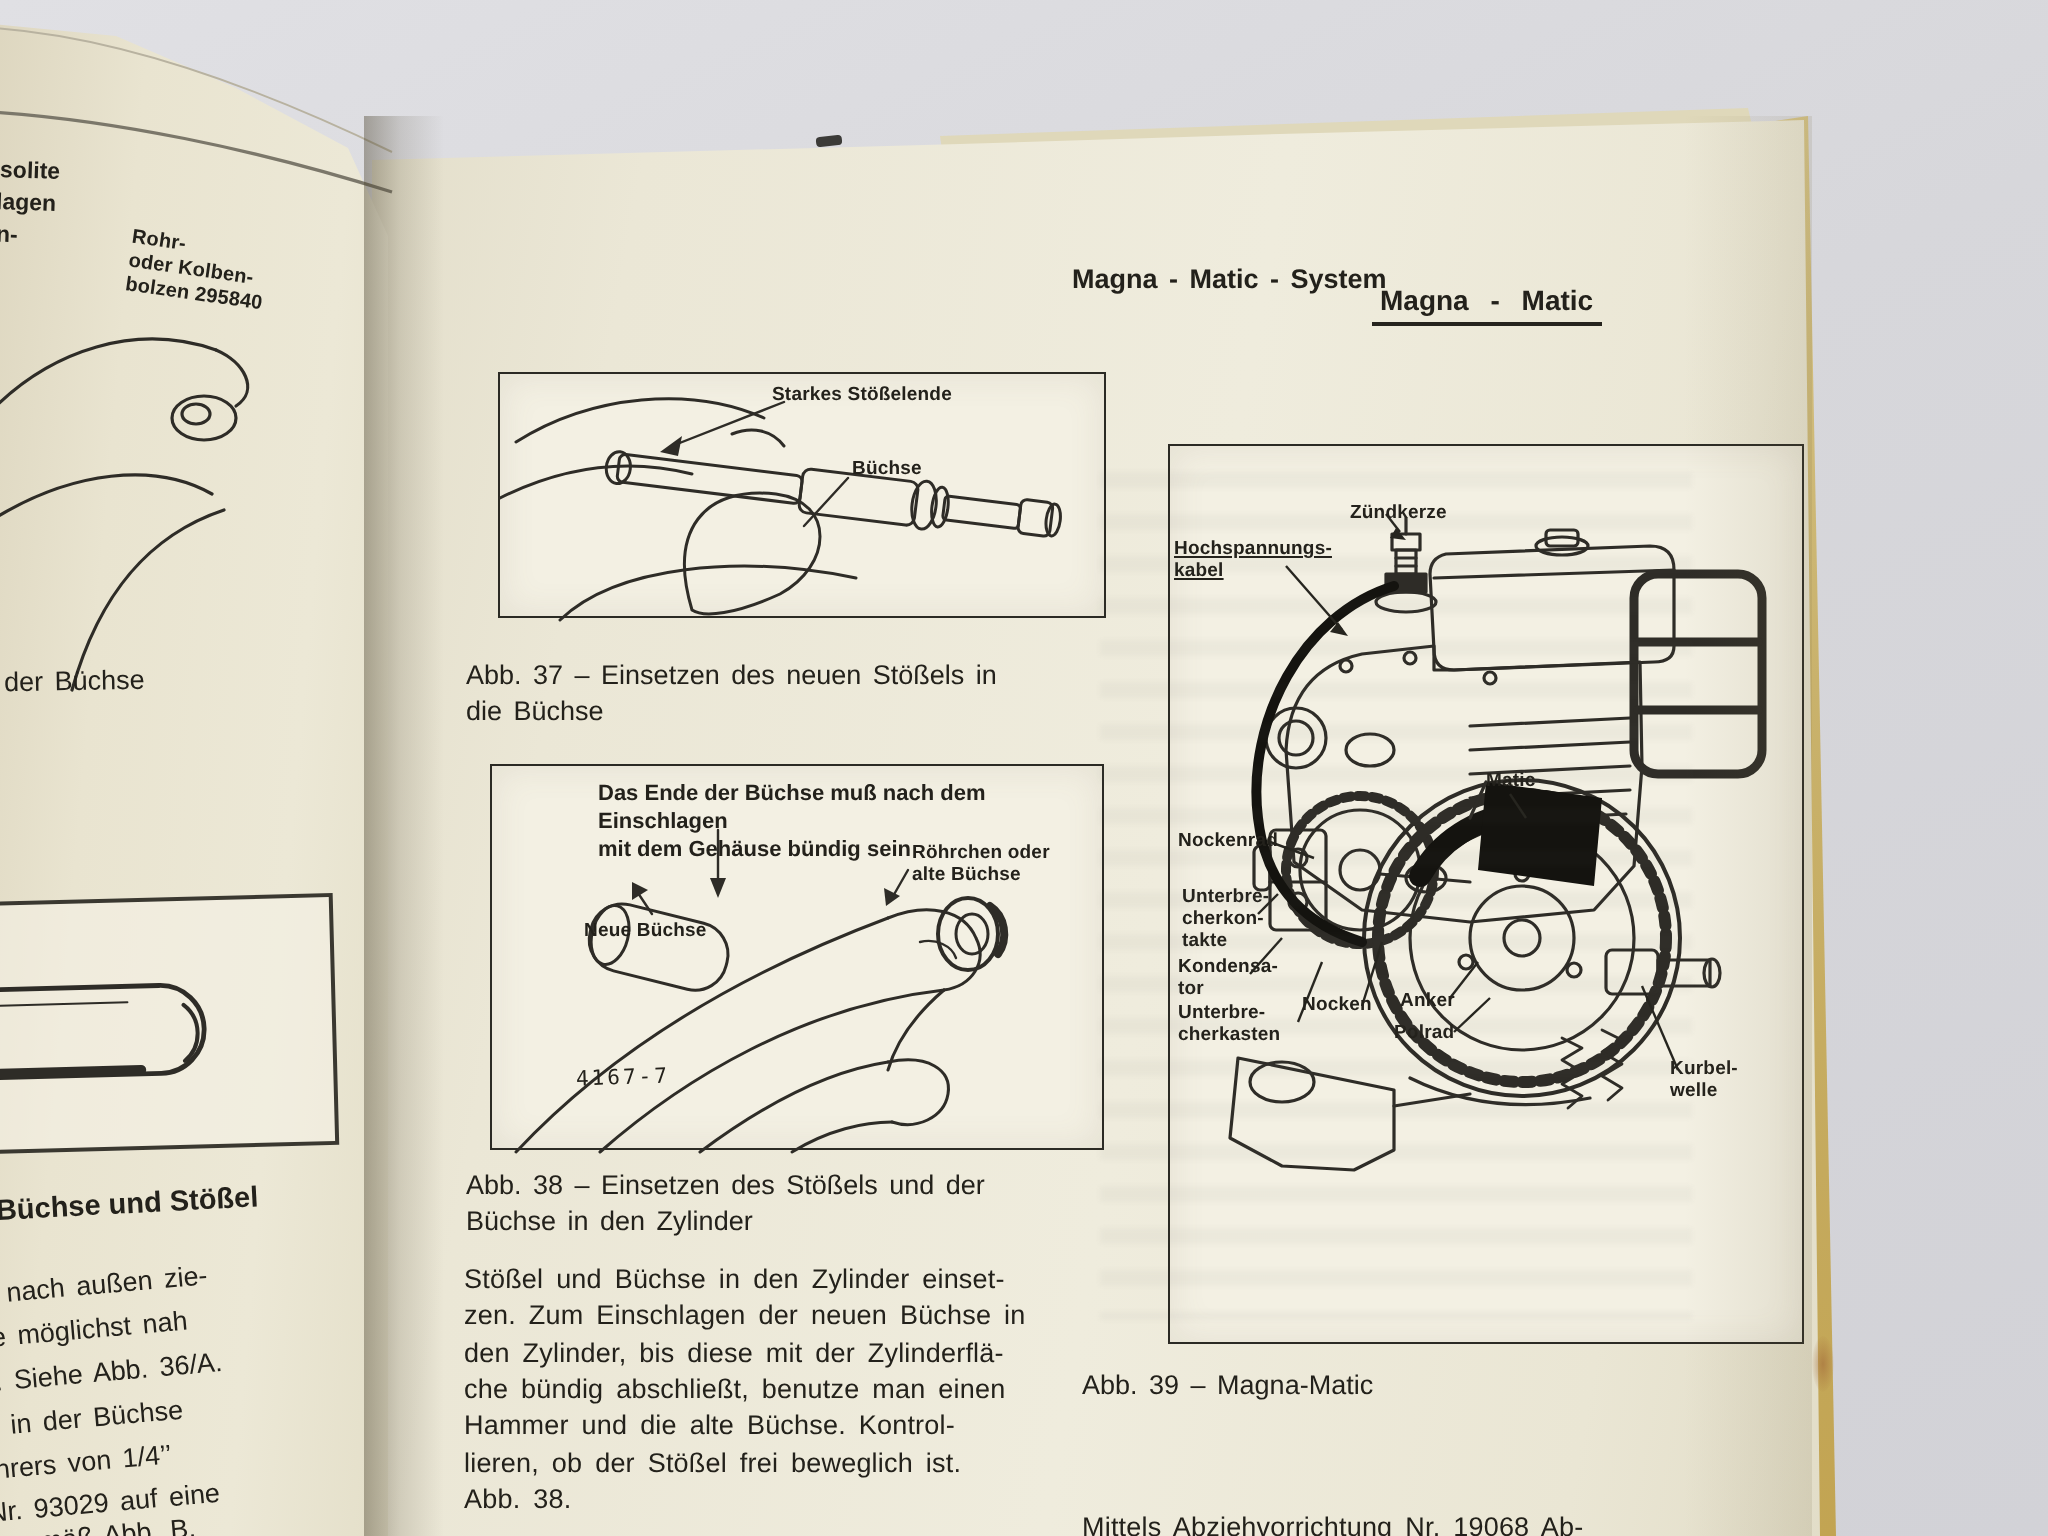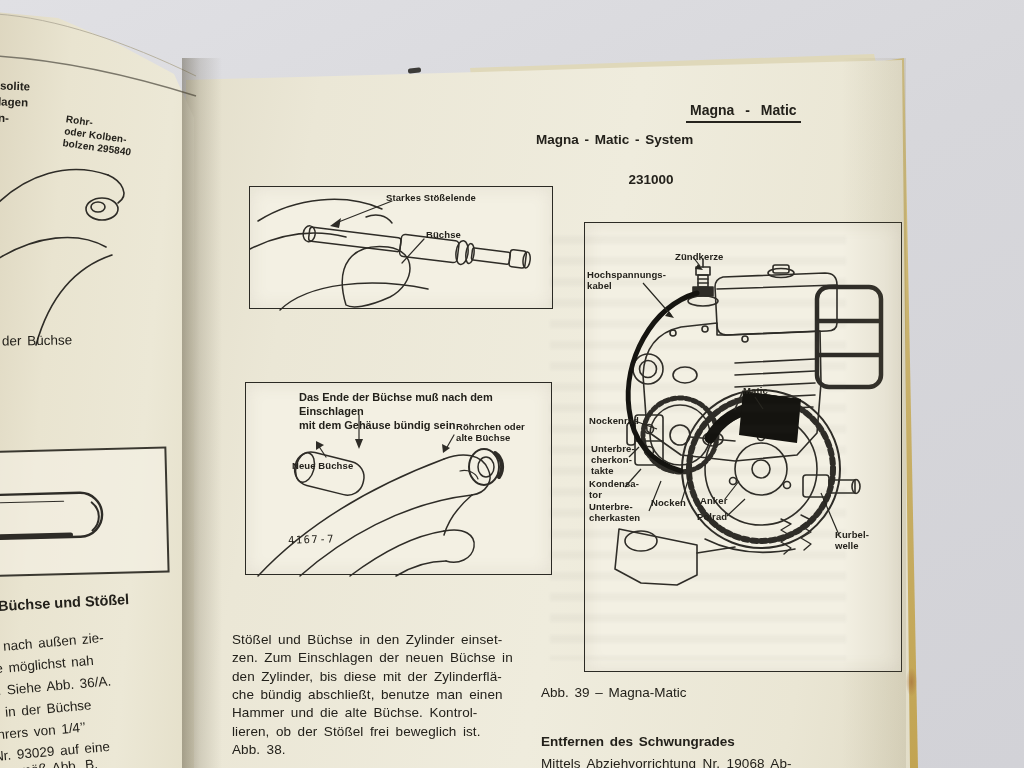--- a/index.html
+++ b/index.html
@@ -37,21 +37,21 @@
   .stain{ left:906px; top:668px; width:11px; height:28px; border-radius:50%;
     background:radial-gradient(ellipse at center,#a9763f,rgba(169,118,63,0) 75%); opacity:.75; }
   .bleed{ left:550px; top:236px; width:296px; height:424px; pointer-events:none; opacity:.33;
     background:repeating-linear-gradient(180deg,rgba(96,100,92,.14) 0 8px,rgba(0,0,0,0) 8px 21px);
     filter:blur(1.4px); }
   
   .body-text{ font-size:13.5px; line-height:1.36; letter-spacing:.1px; word-spacing:2.6px; }
   .h1{ font-size:15px; font-weight:bold; letter-spacing:.2px; }
   .caption{ font-size:13.5px; line-height:1.32; word-spacing:2px; }
   .runhead{ font-size:14px; font-weight:bold; word-spacing:7px;
-    border-bottom:2px solid #26241e; padding:0 4px 3px 4px; }
+    border-bottom:2px solid #26241e; padding:0 4px 3px 4px;margin-top:40px; }
   .fig{ background:#f3f0e3; border:1.6px solid #2b2a24;
     box-shadow:inset 0 0 18px rgba(120,110,80,.12);margin-left:44px; }
   .lbl{ font-size:9.5px; font-weight:bold; line-height:1.18; letter-spacing:.1px; color:#23211b; }
   .lbl-sm{ font-size:11px; font-weight:bold; line-height:1.28; }
   .figno{ font-size:10.5px; letter-spacing:1.5px; font-family:"DejaVu Sans Mono", monospace; }
   .frag{ font-size:11.5px; font-weight:bold; line-height:1.45; }
   .leftline{ font-size:13.5px; word-spacing:2px; transform-origin:left center; }
   svg{ display:block; overflow:visible; }
 </style>
 </head>
@@ -85,20 +85,22 @@
         </g>
         <path d="M142,14 L86,36" stroke-width="1.2"></path>
         <path d="M174,52 L152,76" stroke-width="1.2"></path>
       </g>
       <polygon points="80,39 91,31 89,41" fill="#2e2c27"></polygon>
     </svg>
     <div class="abs lbl" style="left:136px; top:5px;">Starkes Stößelende</div>
     <div class="abs lbl" style="left:176px; top:42px;">Büchse</div>
   </div>
 
+  <div class="abs caption pre" style="left:233px; top:329px; width:295px;">Abb. 37 –  Einsetzen des neuen Stößels in
+die Büchse</div>
 
   <div class="abs fig" style="left:201px; top:382px; width:307px; height:193px;">
     <svg width="307" height="193" viewBox="0 0 307 193">
       <g stroke="#2e2c27" stroke-width="1.5" fill="none" stroke-linecap="round" stroke-linejoin="round">
         <path d="M113,32 L113,60" stroke-width="1.2"></path>
         <g transform="rotate(14 85 92)">
           <rect x="48" y="74" width="70" height="34" rx="16"></rect>
           <ellipse cx="58" cy="91" rx="9" ry="15"></ellipse>
         </g>
         <path d="M12,193 C56,146 118,106 198,76"></path>
@@ -120,33 +122,34 @@
       <polygon points="70,58 70,67 78,62" fill="#2e2c27"></polygon>
     </svg>
     <div class="abs lbl-sm pre" style="left:53px; top:7px; width:230px;">Das Ende der Büchse muß nach dem Einschlagen
 mit dem Gehäuse bündig sein</div>
     <div class="abs lbl pre" style="left:210px; top:38px;">Röhrchen oder
 alte Büchse</div>
     <div class="abs lbl" style="left:46px; top:77px;">Neue Büchse</div>
     <div class="abs figno" style="left:42px; top:150px; transform:rotate(-2deg);">4167-7</div>
   </div>
 
+  <div class="abs caption pre" style="left:233px; top:584px; width:300px;">Abb. 38 –  Einsetzen des Stößels und der
+Büchse in den Zylinder</div>
 
   <div class="abs body-text pre" style="left:232px; top:631px; width:296px;">Stößel und Büchse in den Zylinder einset-
 zen. Zum Einschlagen der neuen Büchse in
 den Zylinder, bis diese mit der Zylinderflä-
 che bündig abschließt, benutze man einen
 Hammer und die alte Büchse. Kontrol-
 lieren, ob der Stößel frei beweglich ist.
 Abb. 38.</div>
 
   <div class="abs runhead" style="left:686px; top:102px;">Magna - Matic</div>
 
   <div class="abs caption b" style="left:536px; top:131px;">Magna - Matic - System</div>
-  <div class="abs caption b" style="left:536px; top:171px; width:230px; text-align:center;">231000</div>
 
   <div class="abs fig" style="left:540px; top:222px; width:318px; height:450px;">
     <svg width="318" height="450" viewBox="0 0 318 450">
       <g stroke="#2e2c27" stroke-width="1.6" fill="none" stroke-linecap="round" stroke-linejoin="round">
 
         <path d="M138,54 L240,50 Q252,50 252,62 L252,100 Q252,108 242,108 L142,112 Q132,112 132,102 L130,64 Q130,56 138,54 Z"></path>
         <path d="M132,66 L252,62"></path>
         <ellipse cx="196" cy="50" rx="13" ry="4.5"></ellipse>
         <rect x="188" y="42" width="16" height="8" rx="2"></rect>
 
@@ -218,41 +221,40 @@
         <path d="M96,280 L106,248"></path>
         <path d="M140,276 L154,258"></path>
         <path d="M142,293 L160,276"></path>
         <path d="M170,174 L178,186"></path>
         <path d="M254,312 L236,270"></path>
       </g>
       <polygon points="113,41 118,47 110,46" fill="#26251f"></polygon>
       <polygon points="84,88 89,95 80,93" fill="#26251f"></polygon>
     </svg>
     <div class="abs lbl" style="left:90px; top:28px;">Zündkerze</div>
-    <div class="abs lbl pre" style="left:2px; top:46px;">Hochspannungs-
+    <div class="abs lbl pre" style="left:2px; top:46px;text-decoration:underline;">Hochspannungs-
 kabel</div>
     <div class="abs lbl" style="left:4px; top:192px;">Nockenrad</div>
     <div class="abs lbl pre" style="left:6px; top:220px;">Unterbre-
 cherkon-
 takte</div>
     <div class="abs lbl pre" style="left:4px; top:255px;">Kondensa-
 tor</div>
     <div class="abs lbl pre" style="left:4px; top:278px;">Unterbre-
 cherkasten</div>
     <div class="abs lbl" style="left:66px; top:274px;">Nocken</div>
     <div class="abs lbl" style="left:115px; top:272px;">Anker</div>
     <div class="abs lbl" style="left:112px; top:288px;">Polrad</div>
     <div class="abs lbl" style="left:158px; top:162px;">Matic</div>
     <div class="abs lbl pre" style="left:250px; top:306px;">Kurbel-
 welle</div>
   </div>
 
   <div class="abs caption" style="left:541px; top:684px;">Abb. 39 – Magna-Matic</div>
 
-  <div class="abs caption b" style="left:541px; top:733px;">Entfernen des Schwungrades</div>
   <div class="abs body-text" style="left:541px; top:755px; width:330px;">Mittels  Abziehvorrichtung  Nr. 19068  Ab-</div>
 
   <div class="abs bleed"></div>
   <div class="abs staple"></div>
   <div class="abs stain"></div>
   <div class="abs right-edge-shade"></div>
 
   <div class="abs left-page">
     <div class="abs frag" style="left:4px; top:78px; transform:rotate(2deg);">solite</div>
     <div class="abs frag" style="left:2px; top:94px; transform:rotate(2deg);">lagen</div>

